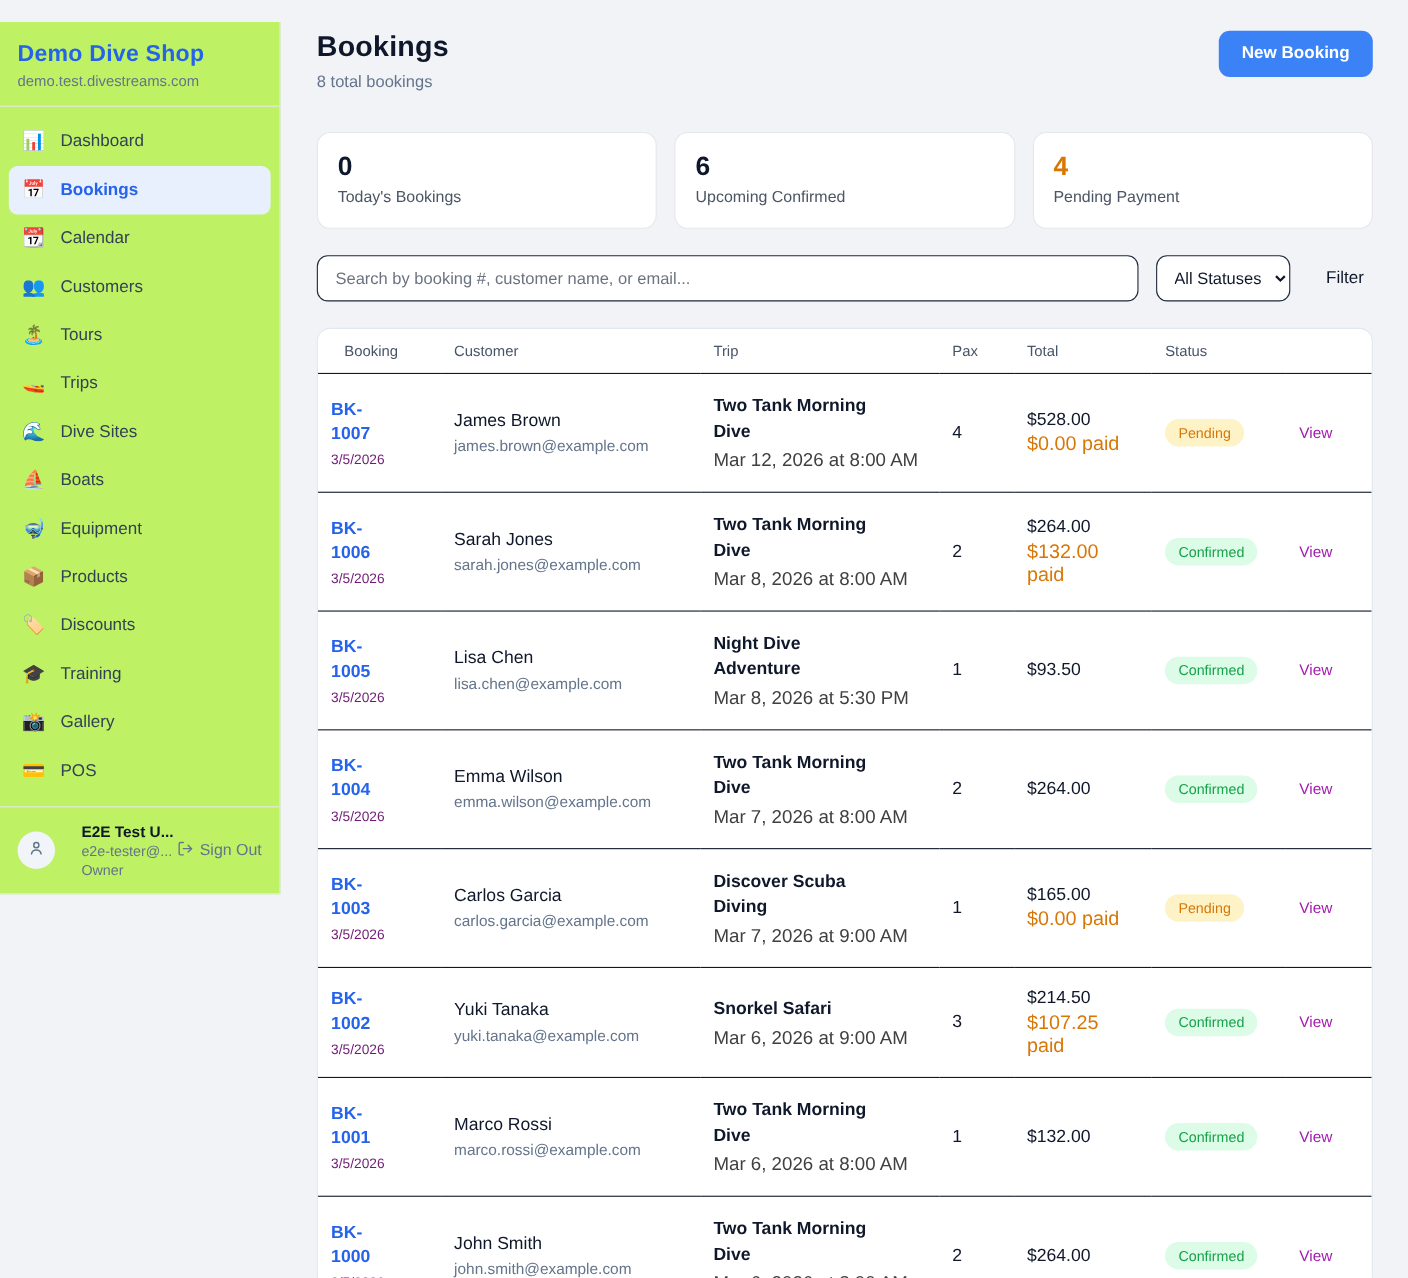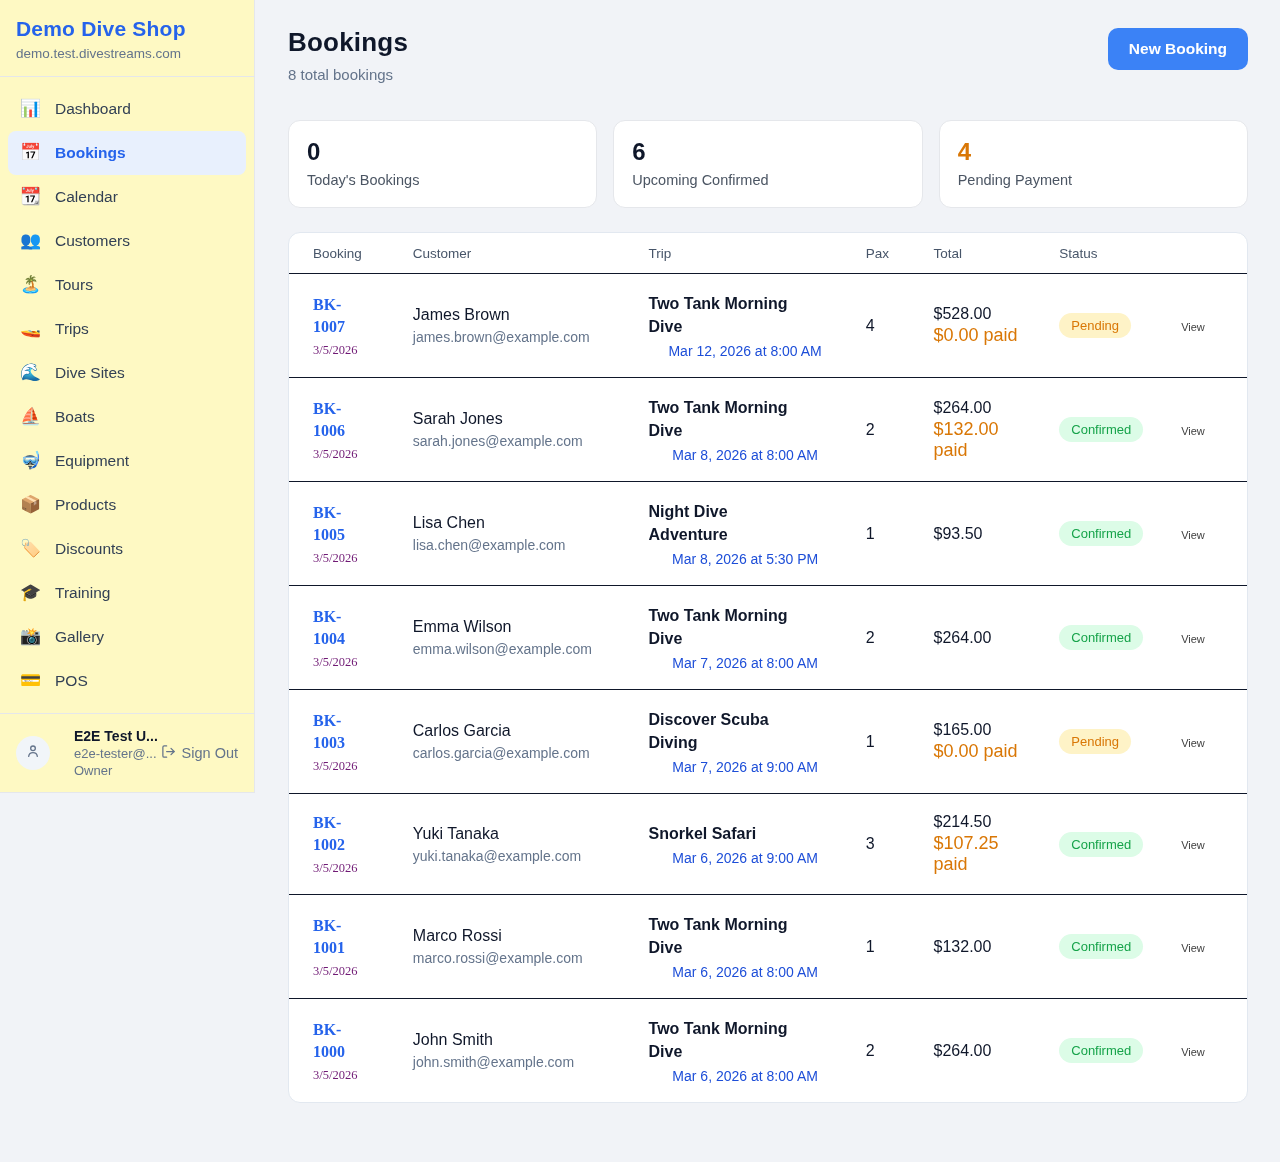--- a/index.html
+++ b/index.html
@@ -6,23 +6,24 @@
   html,body { background:#f1f3f7; }
   body {
     width:1280px; min-height:1162px;
     font-family:"Liberation Sans", sans-serif;
     color:#0f172a;
   }
   .app { display:flex; align-items:flex-start; min-height:1162px; }
 
   
   .sidebar {
-    width:255px; background:#fef9c3;
+    width:255px; background:#bef264;
     border-right:1px solid #e5e7eb; border-bottom:1px solid #e5e7eb;
     flex:0 0 auto;
+    margin-top:20px;
   }
   .brand { padding:17px 16px 15px; border-bottom:1px solid #e5e7eb; }
   .brand-title { color:#2563eb; font-size:21px; font-weight:bold; letter-spacing:.2px; }
   .brand-domain { color:#64748b; font-size:13.5px; margin-top:5px; }
   .nav { padding:10px 8px; }
   .nav-item {
     display:flex; align-items:center; gap:13px;
     padding:10px 12px; border-radius:8px;
     font-size:15.5px; color:#334155; cursor:pointer; line-height:24px;
   }
@@ -86,43 +87,43 @@
     border:1px solid #e2e8f0; border-radius:12px; overflow:hidden;
   }
   table { width:100%; border-collapse:collapse; }
   thead th {
     text-align:left; font-size:13.5px; font-weight:normal; color:#475569;
     padding:13px 12px 12px; border-bottom:1px solid #0f172a;
   }
   thead th:first-child { padding-left:24px; }
   tbody td { padding:18px 12px; vertical-align:middle; border-bottom:1px solid #0f172a; }
   tbody tr:last-child td { border-bottom:none; }
-  tbody td:first-child { padding-left:24px;font-family:Liberation Serif, serif; }
+  tbody td:first-child { padding-left:12px; }
   col.c-booking { width:112px; } col.c-customer { width:236px; } col.c-trip { width:218px; }
   col.c-pax { width:68px; } col.c-total { width:126px; } col.c-status { width:122px; }
   col.c-view { width:78px; }
 
   .bk-link {
     color:#2563eb; font-size:16px; font-weight:bold; text-decoration:none;
     display:inline-block; max-width:58px; overflow-wrap:break-word; line-height:22px; cursor:pointer;
   }
   .bk-date { color:#701a75; font-size:12.5px; margin-top:5px; }
   .cust-name { font-size:16px; color:#0f172a; }
   .cust-email { font-size:14px; color:#64748b; margin-top:5px; }
   .trip-name { font-size:16px; font-weight:bold; color:#0f172a; max-width:155px; line-height:23px; }
-  .trip-date { font-size:14px; color:#1d4ed8; margin-top:5px;text-align:center; }
+  .trip-date { font-size:17px; color:#404040; margin-top:5px; }
   .pax { font-size:16px; color:#0f172a; }
   .total { font-size:16px; font-weight:normal; color:#0f172a; }
   .paid { font-size:18px; color:#d97706; margin-top:2px; }
   .badge {
     display:inline-block; padding:5px 12px; border-radius:999px; font-size:13px;
   }
   .badge.pending { background:#fef3c7; color:#d97706; }
   .badge.confirmed { background:#dcfce7; color:#16a34a; }
-  .view-link { color:#404040; font-size:11px; text-decoration:none; cursor:pointer; }
+  .view-link { color:#a21caf; font-size:14px; text-decoration:none; cursor:pointer; }
 </style>
 </head>
 <body>
 
 <div class="app">
 
   <aside class="sidebar">
     <div class="brand">
       <div class="brand-title">Demo Dive Shop</div>
       <div class="brand-domain">demo.test.divestreams.com</div>
@@ -245,20 +246,27 @@
     <div class="stat-value">6</div>
     <div class="stat-label">Upcoming Confirmed</div>
   </div>
 
   <div class="stat-card">
     <div class="stat-value orange">4</div>
     <div class="stat-label">Pending Payment</div>
   </div>
 </div>
 
+    <div class="controls">
+      <input class="search-input" type="text" placeholder="Search by booking #, customer name, or email..." style="">
+      <select class="status-select">
+        <option>All Statuses</option>
+      </select>
+      <span class="filter-label">Filter</span>
+    </div>
 
     <div class="table-card">
       <table>
         <colgroup>
           <col class="c-booking">
             <col class="c-customer">
             <col class="c-trip">
           <col class="c-pax">
             <col class="c-total">
             <col class="c-status">

